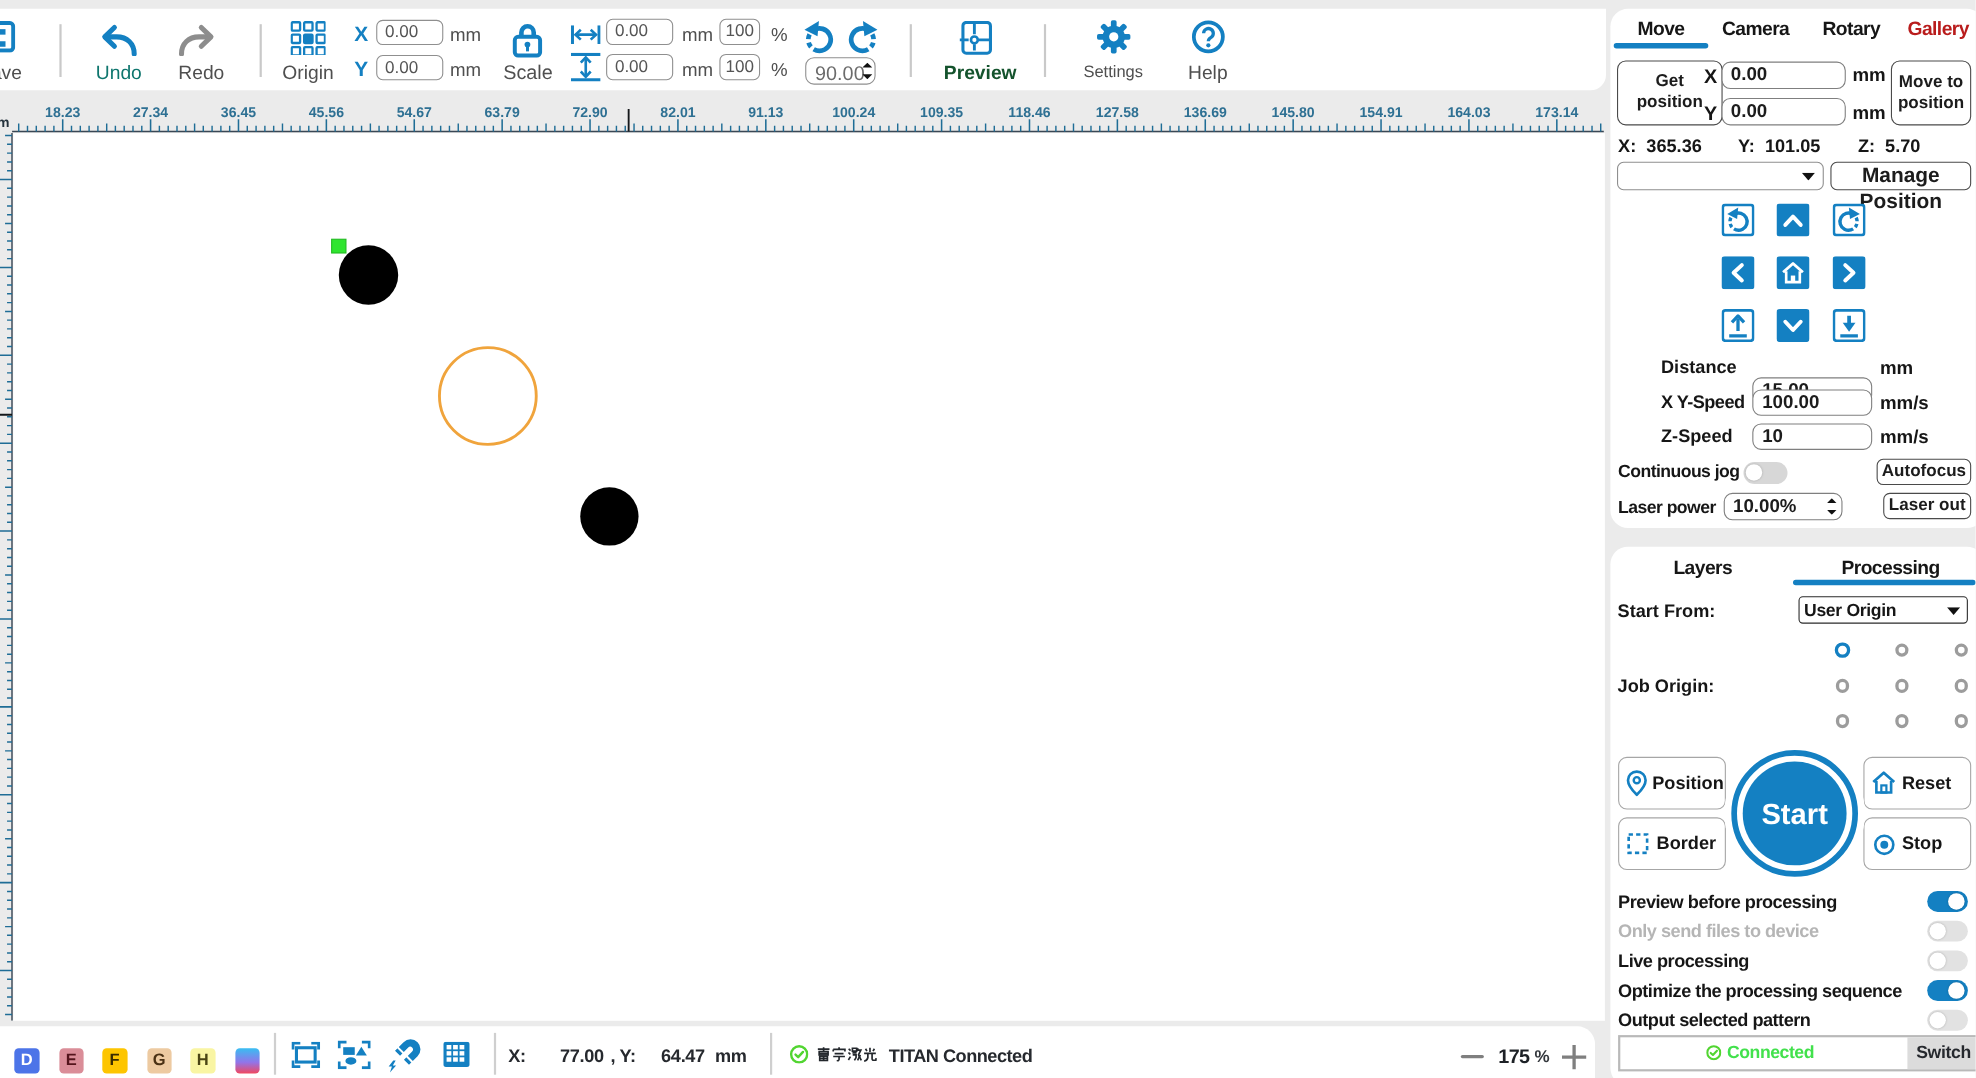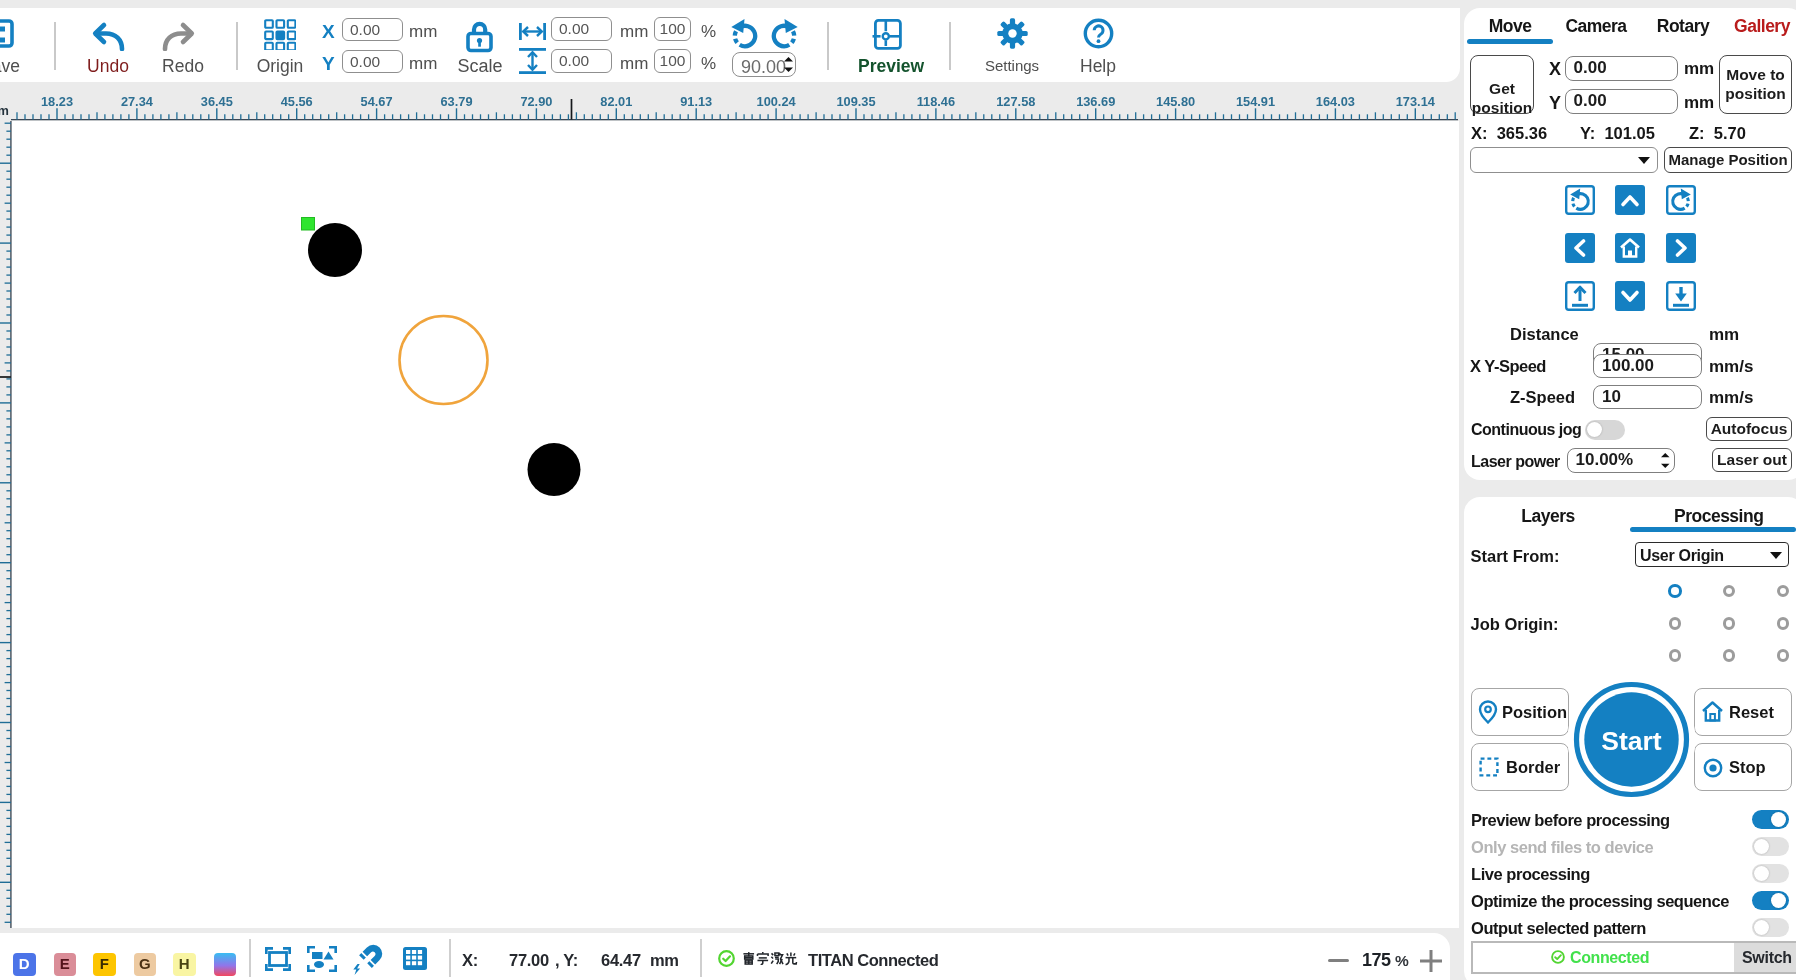--- a/index.html
+++ b/index.html
@@ -19,21 +19,21 @@
 <rect x="2" y="2" width="27" height="25" rx="3" fill="none" stroke="#1480c2" stroke-width="3.6"></rect>
 <rect x="8" y="7.5" width="14" height="5" fill="#1480c2"></rect>
 <rect x="8" y="18.5" width="14" height="5" fill="#1480c2"></rect>
   </svg>
 <div class="abs" style="left:-24px;top:58px;width:48px;text-align:center;font-size:17.5px;color:#4f4f4f;font-weight:normal;white-space:nowrap;line-height:1;">Save</div>
 <div class="abs" style="left:54px;top:22px;width:1.5px;height:48px;background:#c9c9c9;"></div>
 <svg class="abs" style="left:88px;top:21px;" width="37" height="30" viewBox="0 0 37 30">
 <path d="M34 28 C34 18.5 27.5 12.5 18 12.5 H8" fill="none" stroke="#1480c2" stroke-width="4.6" stroke-linecap="round" stroke-linejoin="round"></path>
 <path d="M16 4 L7.2 12.5 L16 21" fill="none" stroke="#1480c2" stroke-width="4.6" stroke-linecap="round" stroke-linejoin="round"></path>
   </svg>
-<div class="abs" style="left:78px;top:58px;width:60px;text-align:center;font-size:17.5px;color:#7f1d1d;font-weight:normal;white-space:nowrap;line-height:1;">Undo</div>
+<div class="abs" style="left:78px;top:58px;width:60px;text-align:center;font-size:17.5px;color:#0f766e;font-weight:normal;white-space:nowrap;line-height:1;">Undo</div>
 <svg class="abs" style="left:162px;top:21px;" width="37" height="30" viewBox="0 0 37 30">
 <path d="M3 28 C3 18.5 9.5 12.5 19 12.5 H29" fill="none" stroke="#8d8d8d" stroke-width="4.6" stroke-linecap="round" stroke-linejoin="round"></path>
 <path d="M21 4 L29.8 12.5 L21 21" fill="none" stroke="#8d8d8d" stroke-width="4.6" stroke-linecap="round" stroke-linejoin="round"></path>
   </svg>
 <div class="abs" style="left:153px;top:58px;width:60px;text-align:center;font-size:17.5px;color:#4f4f4f;font-weight:normal;white-space:nowrap;line-height:1;">Redo</div>
 <div class="abs" style="left:236px;top:22px;width:1.5px;height:48px;background:#c9c9c9;"></div>
 <svg class="abs" style="left:264px;top:19px;" width="32" height="31" viewBox="0 0 32 31">
     <rect x="1.2" y="1.2" width="7.6" height="7.6" rx="0.8" fill="none" stroke="#1480c2" stroke-width="2.1"></rect>
     <rect x="12.5" y="1.2" width="7.6" height="7.6" rx="0.8" fill="none" stroke="#1480c2" stroke-width="2.1"></rect>
     <rect x="23.8" y="1.2" width="7.6" height="7.6" rx="0.8" fill="none" stroke="#1480c2" stroke-width="2.1"></rect>
@@ -543,36 +543,36 @@
 <svg class="abs" style="left:1419px;top:948.5px;" width="24" height="24" viewBox="0 0 24 24">
 <line x1="12" y1="1" x2="12" y2="23" stroke="#7f7f7f" stroke-width="3"></line>
 <line x1="1" y1="12" x2="23" y2="12" stroke="#7f7f7f" stroke-width="3"></line>
   </svg>
 <div class="abs" style="left:1464px;top:8px;width:340px;height:472px;background:#fff;border-radius:16px;"></div>
 <div class="abs" style="left:1480px;top:18px;width:60px;text-align:center;font-size:17.5px;color:#161616;font-weight:bold;white-space:nowrap;line-height:1;letter-spacing:-0.5px;">Move</div>
 <div class="abs" style="left:1561px;top:18px;width:70px;text-align:center;font-size:17.5px;color:#161616;font-weight:bold;white-space:nowrap;line-height:1;letter-spacing:-0.5px;">Camera</div>
 <div class="abs" style="left:1648px;top:18px;width:70px;text-align:center;font-size:17.5px;color:#161616;font-weight:bold;white-space:nowrap;line-height:1;letter-spacing:-0.5px;">Rotary</div>
 <div class="abs" style="left:1727px;top:18px;width:70px;text-align:center;font-size:17.5px;color:#b91c1c;font-weight:bold;white-space:nowrap;line-height:1;letter-spacing:-0.5px;">Gallery</div>
 <div class="abs" style="left:1466.5px;top:38.5px;width:86.5px;height:5.5px;background:#1480c2;border-radius:3px;"></div>
-<div class="abs btn" style="left:1470px;top:55px;width:64px;height:59px;font-size:15.5px;line-height:19px;padding-top:23px;">Get<br>position</div>
+<div class="abs btn" style="left:1470px;top:55px;width:96px;height:59px;font-size:15.5px;line-height:19px;padding-top:8px;">Get<br>position</div>
 <div class="abs" style="left:1549px;top:60px;font-size:18px;color:#161616;font-weight:bold;white-space:nowrap;line-height:1;">X</div>
 <div class="abs" style="left:1549px;top:93.5px;font-size:18px;color:#161616;font-weight:bold;white-space:nowrap;line-height:1;">Y</div>
 <div class="abs binp" style="left:1564.5px;top:55.5px;width:113.5px;height:25px;padding-left:8px;line-height:22px;">0.00</div>
 <div class="abs binp" style="left:1564.5px;top:89px;width:113.5px;height:25px;padding-left:8px;line-height:22px;">0.00</div>
 <div class="abs" style="left:1684px;top:60px;font-size:17px;color:#161616;font-weight:bold;white-space:nowrap;line-height:1;">mm</div>
 <div class="abs" style="left:1684px;top:93.5px;font-size:17px;color:#161616;font-weight:bold;white-space:nowrap;line-height:1;">mm</div>
 <div class="abs btn" style="left:1719px;top:55px;width:73px;height:59px;font-size:15.5px;line-height:19px;padding-top:9px;">Move to<br>position</div>
 <div class="abs" style="left:1471px;top:124.5px;font-size:16.5px;color:#161616;font-weight:bold;white-space:nowrap;line-height:1;">X:&nbsp; 365.36</div>
 <div class="abs" style="left:1580px;top:124.5px;font-size:16.5px;color:#161616;font-weight:bold;white-space:nowrap;line-height:1;">Y:&nbsp; 101.05</div>
 <div class="abs" style="left:1689px;top:124.5px;font-size:16.5px;color:#161616;font-weight:bold;white-space:nowrap;line-height:1;">Z:&nbsp; 5.70</div>
 <div class="abs inp" style="left:1470px;top:146.5px;width:188px;height:26px;border-radius:6px;"></div>
 <svg class="abs" style="left:1638px;top:156.5px;" width="12" height="7" viewBox="0 0 12 7">
     <polygon points="0,0 12,0 6,7" fill="#111"></polygon>
   </svg>
-<div class="abs btn" style="left:1664px;top:146.5px;width:128px;height:26px;border-radius:6px;font-size:15px;line-height:24px;">Manage Position</div>
+<div class="abs btn" style="left:1664px;top:146.5px;width:128px;height:26px;border-radius:6px;font-size:19px;line-height:24px;">Manage Position</div>
 <svg class="abs" style="left:1564.5px;top:185px;" width="30" height="30" viewBox="0 0 30 30">
     <rect x="1.2" y="1.2" width="27.6" height="27.6" rx="2.5" fill="#fff" stroke="#1480c2" stroke-width="2.4"></rect>
     <circle cx="15.5" cy="16.5" r="7.8" fill="none" stroke="#1480c2" stroke-width="3.1" stroke-dasharray="32.5 2.4 3.4 2.4 3.4 2.4 3.4 99" transform="rotate(-118 15.5 16.5)"></circle>
     <polygon points="5.2,9.6 15.2,3.6 14.2,14.2" fill="#1480c2"></polygon>
   </svg>
 <svg class="abs" style="left:1614.5px;top:185px;" width="30" height="30" viewBox="0 0 30 30">
     <rect x="0" y="0" width="30" height="30" rx="3" fill="#1480c2"></rect>
     <path d="M8 19.5 L15 12 L22 19.5" fill="none" stroke="#fff" stroke-width="3.6" stroke-linecap="round" stroke-linejoin="round"></path>
   </svg>
 <svg class="abs" style="left:1666px;top:185px;" width="30" height="30" viewBox="0 0 30 30">
@@ -608,21 +608,21 @@
   </svg>
 <svg class="abs" style="left:1666px;top:281px;" width="30" height="30" viewBox="0 0 30 30">
     <rect x="1.2" y="1.2" width="27.6" height="27.6" rx="2.5" fill="#fff" stroke="#1480c2" stroke-width="2.4"></rect>
     <line x1="7" y1="24.3" x2="23" y2="24.3" stroke="#1480c2" stroke-width="3"></line>
     <line x1="15" y1="6" x2="15" y2="13" stroke="#1480c2" stroke-width="3.4"></line>
     <polygon points="9.2,12.5 20.8,12.5 15,20.5" fill="#1480c2"></polygon>
   </svg>
 <div class="abs" style="left:1510px;top:325.5px;font-size:16.5px;color:#161616;font-weight:bold;white-space:nowrap;line-height:1;">Distance</div>
 <div class="abs binp" style="left:1593px;top:321.5px;width:109px;height:24px;padding-left:8px;line-height:21px;margin-top:21px;">15.00</div>
 <div class="abs" style="left:1709px;top:325.5px;font-size:17px;color:#161616;font-weight:bold;white-space:nowrap;line-height:1;">mm</div>
-<div class="abs" style="left:1470px;top:357.5px;font-size:16.5px;color:#161616;font-weight:bold;white-space:nowrap;line-height:1;letter-spacing:-0.5px;">X Y-Speed</div>
+<div class="abs" style="left:1510px;top:357.5px;font-size:16.5px;color:#161616;font-weight:bold;white-space:nowrap;line-height:1;letter-spacing:-0.5px;">X Y-Speed</div>
 <div class="abs binp" style="left:1593px;top:353.5px;width:109px;height:24px;padding-left:8px;line-height:21px;">100.00</div>
 <div class="abs" style="left:1709px;top:357.5px;font-size:17px;color:#161616;font-weight:bold;white-space:nowrap;line-height:1;">mm/s</div>
 <div class="abs" style="left:1510px;top:389px;font-size:16.5px;color:#161616;font-weight:bold;white-space:nowrap;line-height:1;">Z-Speed</div>
 <div class="abs binp" style="left:1593px;top:385px;width:109px;height:24px;padding-left:8px;line-height:21px;">10</div>
 <div class="abs" style="left:1709px;top:389px;font-size:17px;color:#161616;font-weight:bold;white-space:nowrap;line-height:1;">mm/s</div>
 <div class="abs" style="left:1471px;top:422px;font-size:16px;color:#161616;font-weight:bold;white-space:nowrap;line-height:1;letter-spacing:-0.5px;">Continuous jog</div>
 <div class="abs tgl" style="left:1584.5px;top:419.5px;width:40px;height:20px;background:#d7d7d7;">
     <div class="knob" style="left:2.2px;top:2.3px;"></div>
   </div>
 <div class="abs btn" style="left:1706px;top:417px;width:86px;height:24px;border-radius:6px;font-size:15.5px;line-height:22px;">Autofocus</div>

